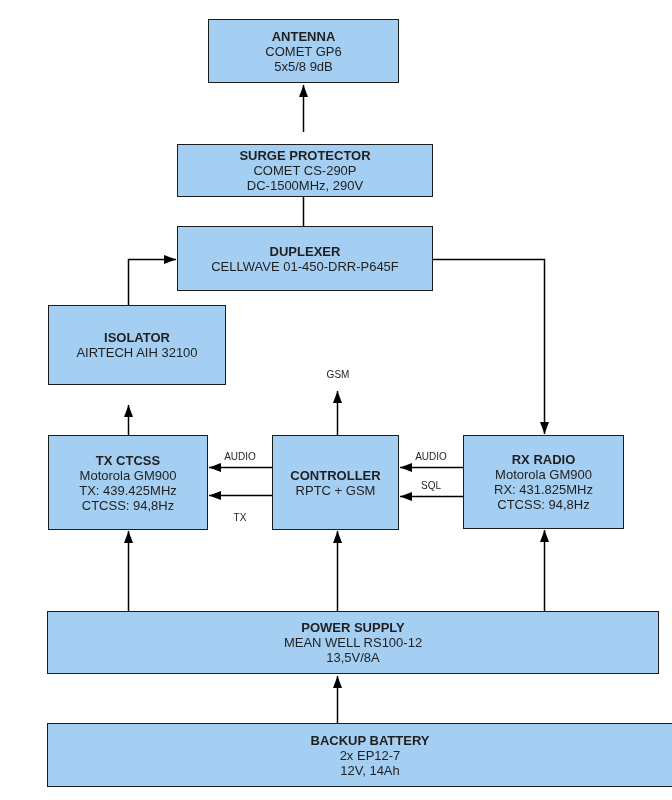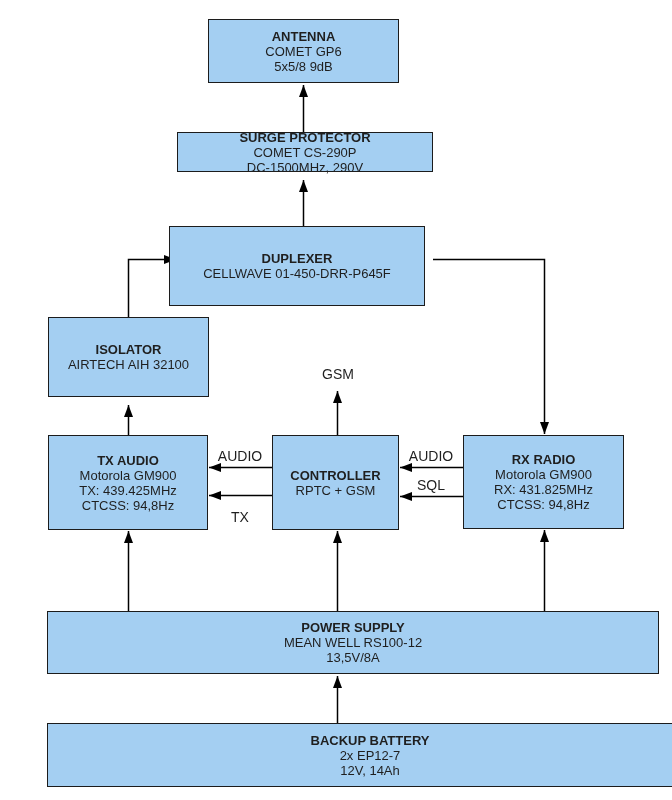--- a/index.html
+++ b/index.html
@@ -28,21 +28,21 @@
     display:flex;flex-direction:column;
     align-items:center;justify-content:center;
     text-align:center;
     color:var(--text);
     font-size:13px;line-height:15px;
   }
   .node .t{font-weight:bold;}
   .edge-label{
     position:absolute;
     transform:translateX(-50%);
-    font-size:14px;line-height:13px;
+    font-size:10px;line-height:13px;
     color:var(--text);
     white-space:nowrap;
   }
 </style>
 </head>
 <body>
 
 <div id="canvas">
 
   <svg id="edges" viewBox="0 0 672 800" xmlns="http://www.w3.org/2000/svg">
@@ -66,38 +66,38 @@
     <path d="M544.5,611 L544.5,530" marker-end="url(#ah)"></path>
     <path d="M337.5,723 L337.5,676" marker-end="url(#ah)"></path>
   </svg>
 
   <div class="node" style="left:208px;top:19px;width:191px;height:64px;">
     <div class="t">ANTENNA</div>
     <div>COMET GP6</div>
     <div>5x5/8 9dB</div>
   </div>
 
-  <div class="node" style="left:177px;top:132px;width:256px;height:40px;">
+  <div class="node" style="left:177px;top:144px;width:256px;height:53px;">
     <div class="t">SURGE PROTECTOR</div>
     <div>COMET CS-290P</div>
     <div>DC-1500MHz, 290V</div>
   </div>
 
-  <div class="node" style="left:169px;top:226px;width:256px;height:80px;">
+  <div class="node" style="left:177px;top:226px;width:256px;height:65px;">
     <div class="t">DUPLEXER</div>
     <div>CELLWAVE 01-450-DRR-P645F</div>
   </div>
 
-  <div class="node" style="left:48px;top:317px;width:161px;height:80px;">
+  <div class="node" style="left:48px;top:305px;width:178px;height:80px;">
     <div class="t">ISOLATOR</div>
     <div>AIRTECH AIH 32100</div>
   </div>
 
   <div class="node" style="left:48px;top:435px;width:160px;height:95px;">
-    <div class="t">TX AUDIO</div>
+    <div class="t">TX CTCSS</div>
     <div>Motorola GM900</div>
     <div>TX: 439.425MHz</div>
     <div>CTCSS: 94,8Hz</div>
   </div>
 
   <div class="node" style="left:272px;top:435px;width:127px;height:95px;text-align:center;">
     <div class="t">CONTROLLER</div>
     <div>RPTC + GSM</div>
   </div>
 

